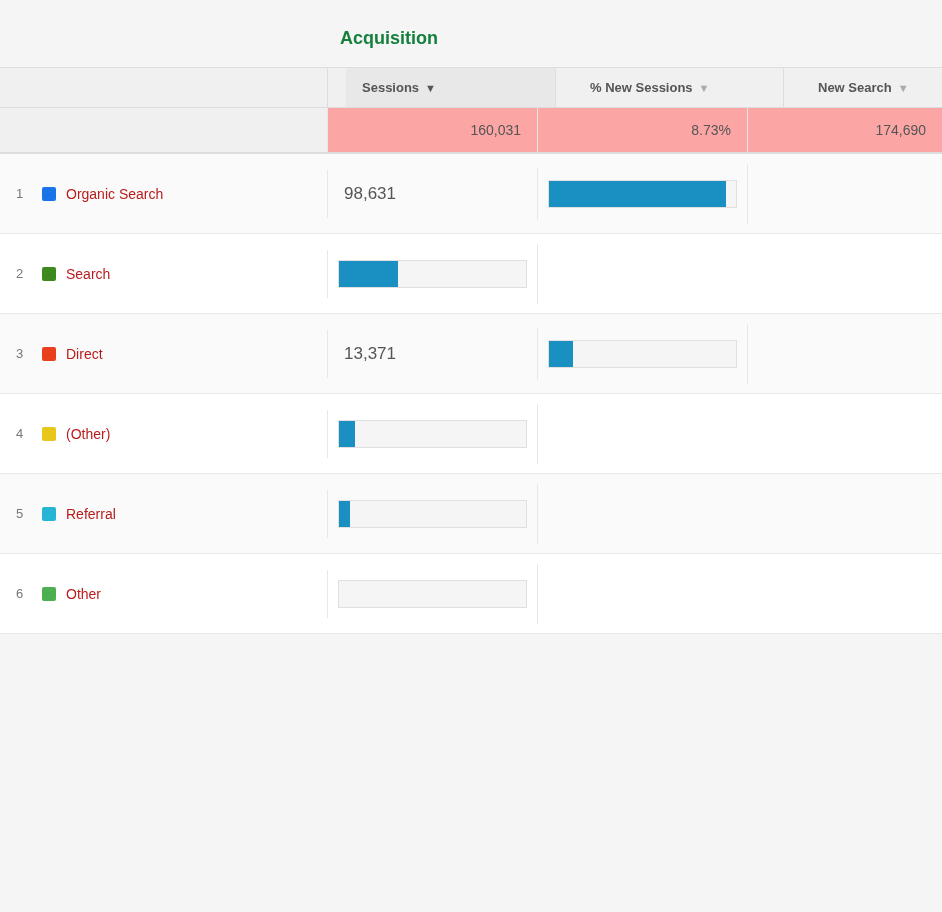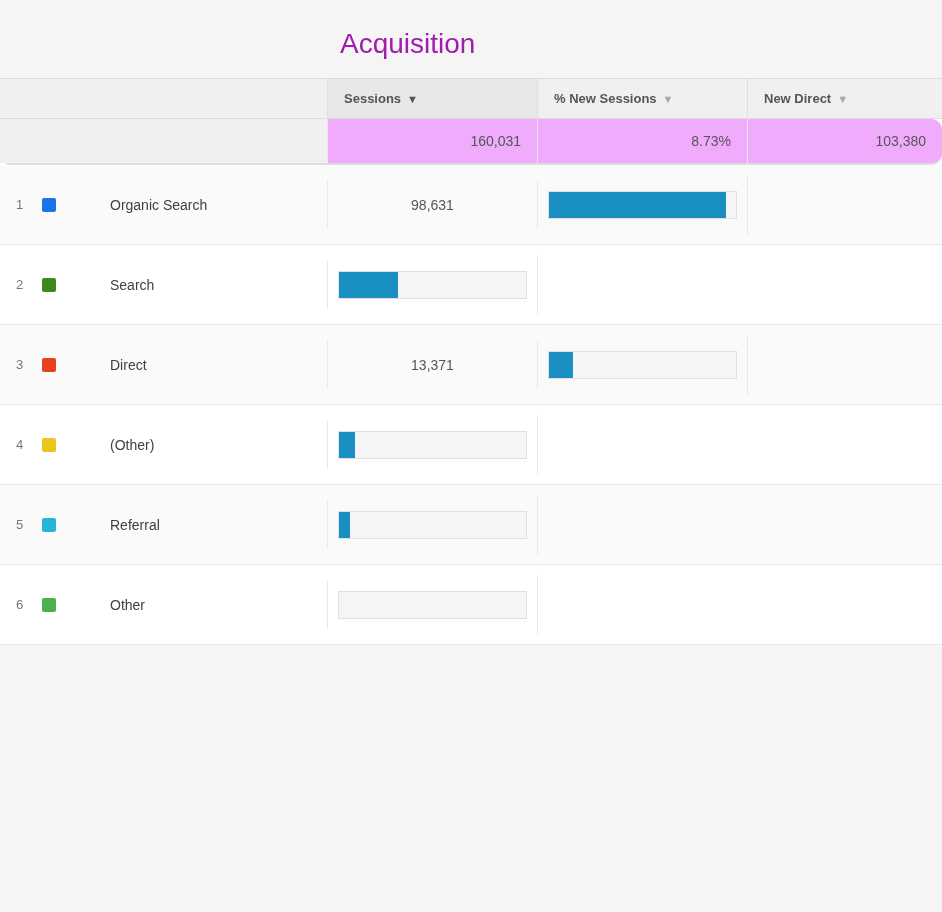--- a/index.html
+++ b/index.html
@@ -15,36 +15,37 @@
       background: #f5f5f5;
       padding: 0;
     }
 
     .title-section {
       background: #f5f5f5;
       padding: 28px 0 18px 340px;
     }
 
     .page-title {
-      font-size: 28px;
-      font-weight: 400;
-      color: #a21caf;
+      font-size: 18px;
+      font-weight: 700;
+      color: #15803d;
     }
 
     .table-wrapper {
       width: 100%;
       background: #fff;
     }
 
     .table-header {
       display: grid;
       grid-template-columns: 328px 210px 210px 194px;
       background: #f0f0f0;
       border-bottom: 1px solid #ddd;
       border-top: 1px solid #ddd;
+      gap: 18px;
     }
 
     .header-cell {
       padding: 12px 16px;
       font-size: 13px;
       font-weight: 700;
       color: #555;
       display: flex;
       align-items: center;
       gap: 6px;
@@ -67,22 +68,21 @@
     .sort-icon-light {
       color: #aaa;
       font-size: 11px;
     }
 
     
     .totals-row {
       display: grid;
       grid-template-columns: 328px 210px 210px 194px;
       border-bottom: 2px solid #ddd;
-      background: #f0abfc;
-      border-radius: 11px;
+      background: #fca5a5;
     }
 
     .totals-cell {
       padding: 14px 16px;
       font-size: 14px;
       color: #555;
       text-align: right;
       border-right: 1px solid #e8e8e8;
     }
 
@@ -125,29 +125,28 @@
 
     .color-dot {
       width: 14px;
       height: 14px;
       border-radius: 2px;
       flex-shrink: 0;
     }
 
     .channel-name {
       font-size: 14px;
-      color: #404040;
+      color: #b91c1c;
       cursor: pointer;
-      margin-left: 44px;
     }
 
     .sessions-cell {
       padding: 16px 16px;
-      text-align: center;
-      font-size: 14px;
+      text-align: left;
+      font-size: 17px;
       color: #555;
       border-right: 1px solid #e8e8e8;
     }
 
     .bar-cell {
       padding: 16px 10px;
       border-right: 1px solid #e8e8e8;
       display: flex;
       align-items: center;
     }
@@ -188,30 +187,30 @@
       <div class="header-cell"></div>
       <div class="header-cell active">
         <span>Sessions</span>
         <span class="sort-icon">▼</span>
       </div>
       <div class="header-cell">
         <span>% New Sessions</span>
         <span class="sort-icon-light">▼</span>
       </div>
       <div class="header-cell">
-        <span>New Direct</span>
+        <span>New Search</span>
         <span class="sort-icon-light">▼</span>
       </div>
     </div>
 
     <div class="totals-row">
       <div class="totals-cell label-cell"></div>
       <div class="totals-cell">160,031</div>
       <div class="totals-cell">8.73%</div>
-      <div class="totals-cell">103,380</div>
+      <div class="totals-cell">174,690</div>
     </div>
 
     <div id="rows-container">
         <div class="data-row">
       <div class="channel-cell">
         <span class="row-number">1</span>
         <div class="color-dot" style="background:#1a73e8"></div>
         <span class="channel-name">Organic Search</span>
       </div>
       <div class="sessions-cell">98,631</div>

